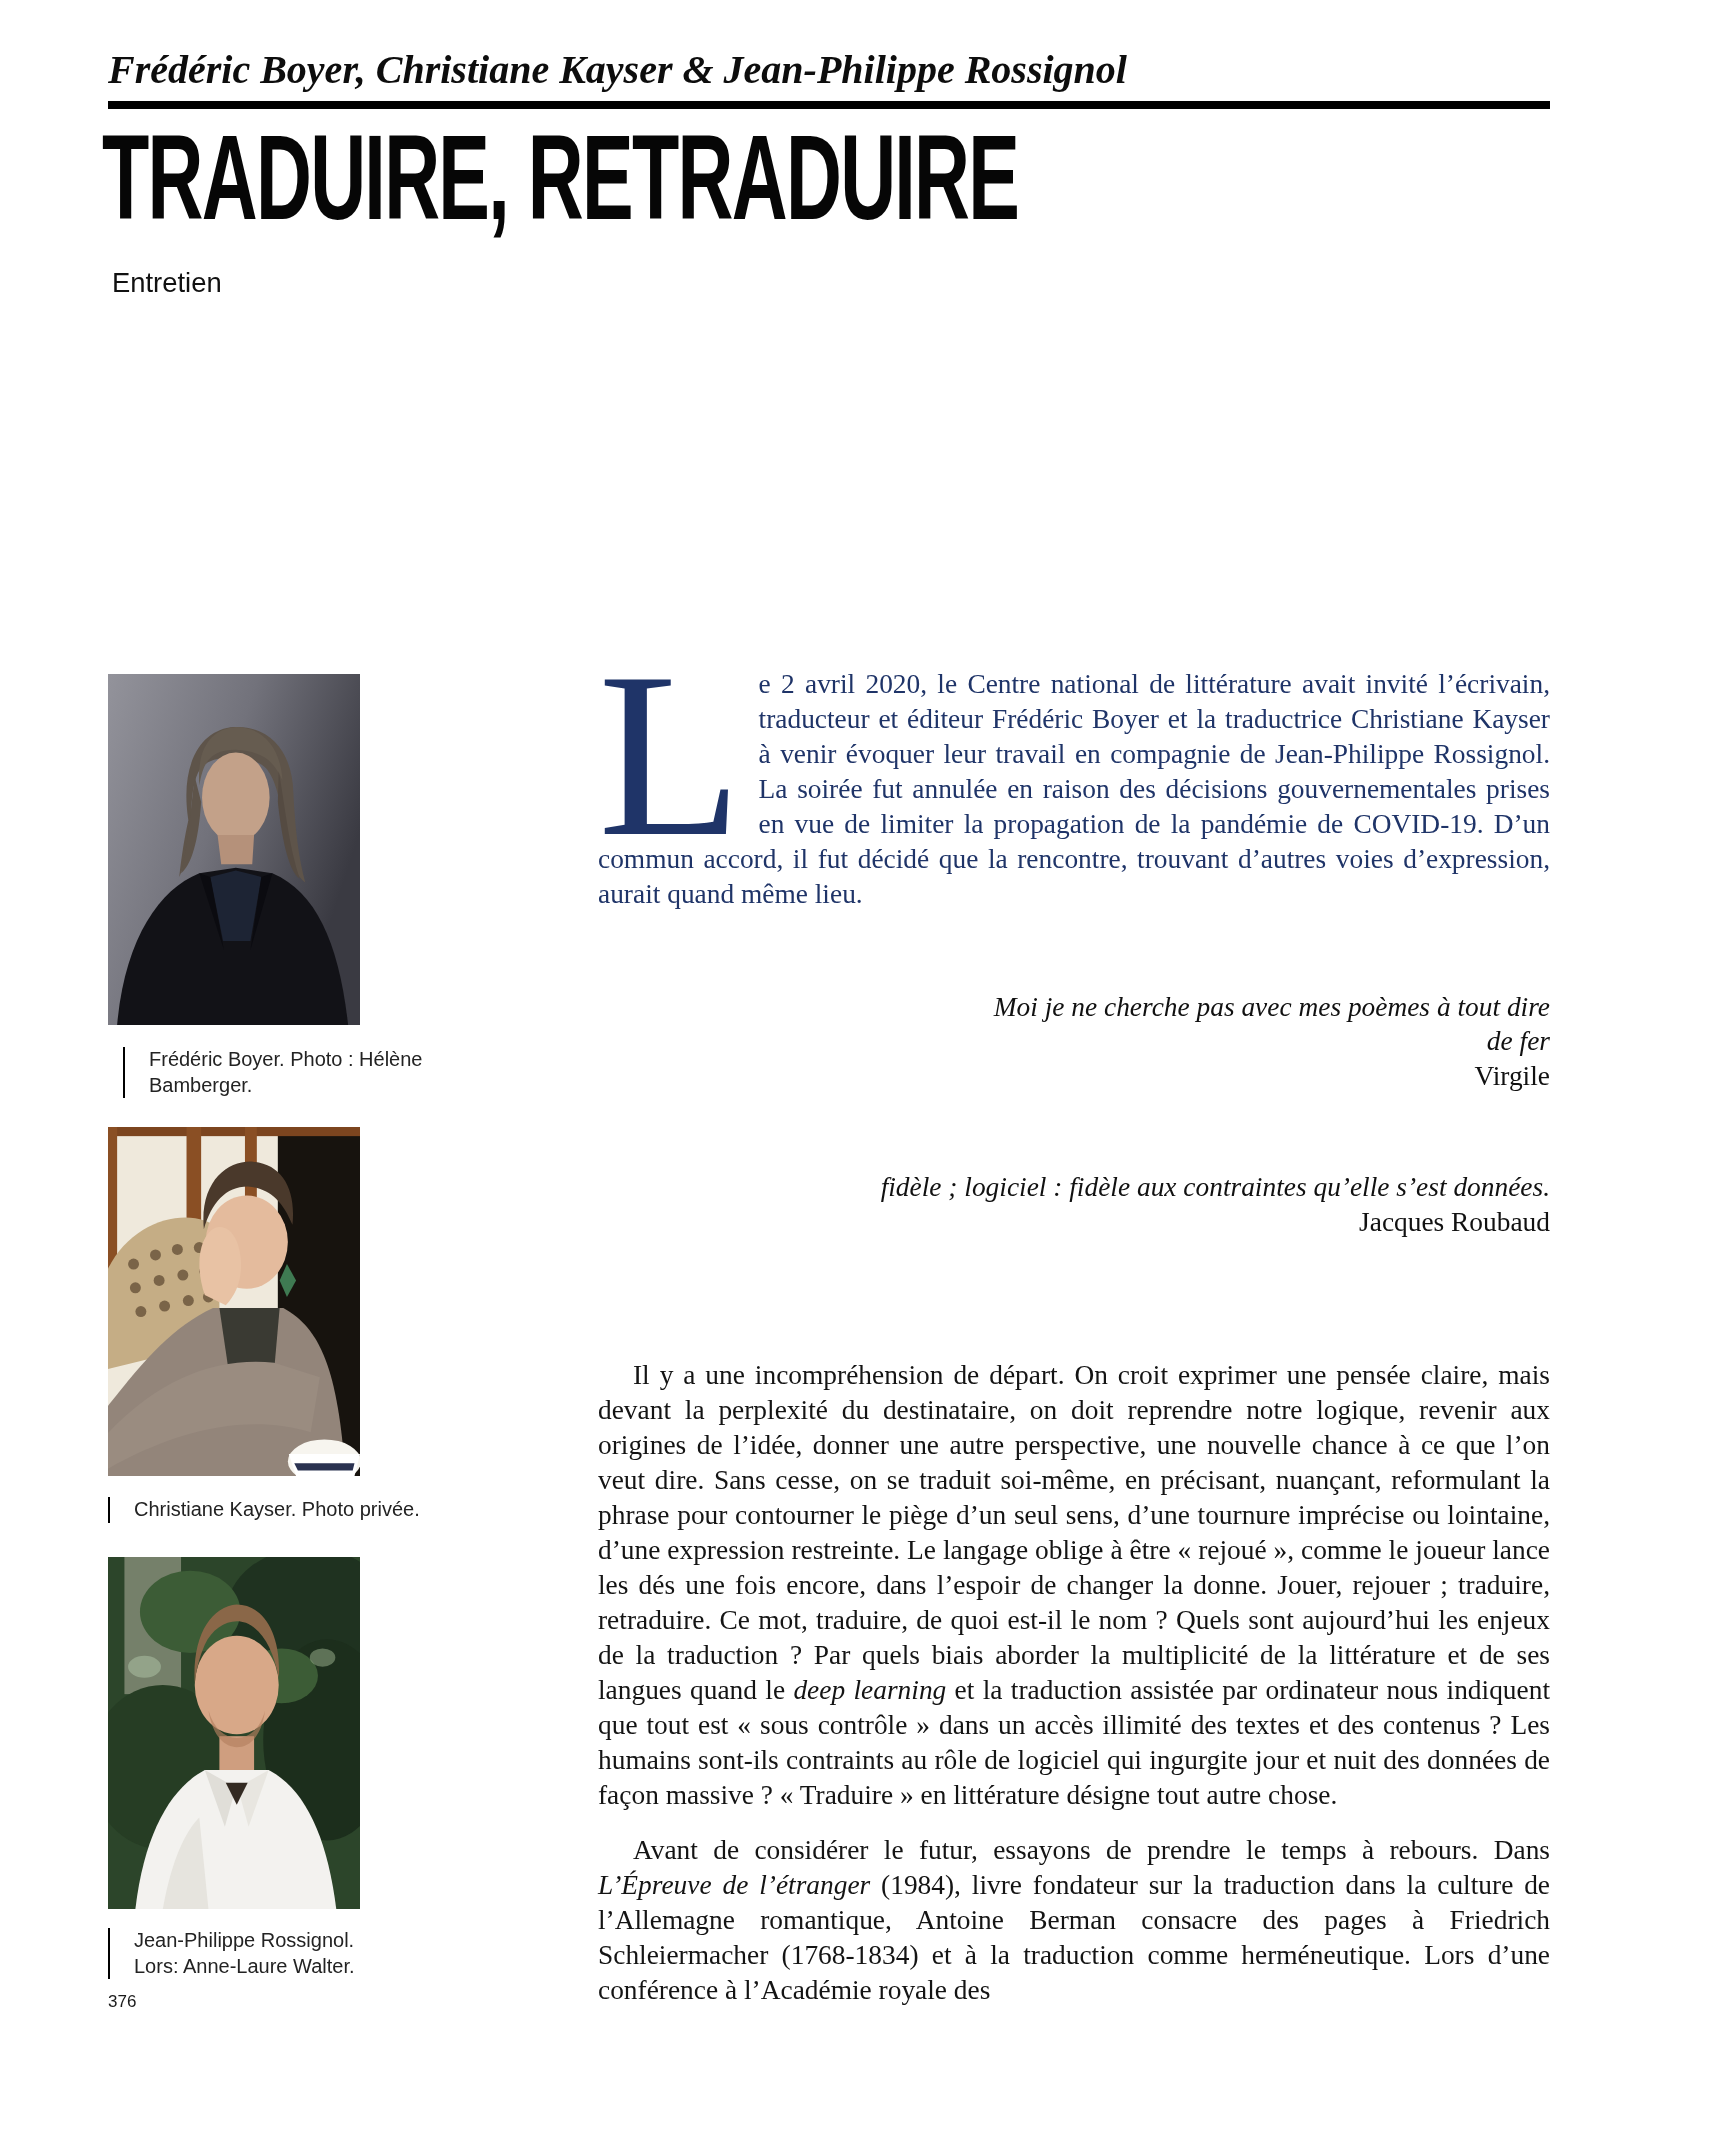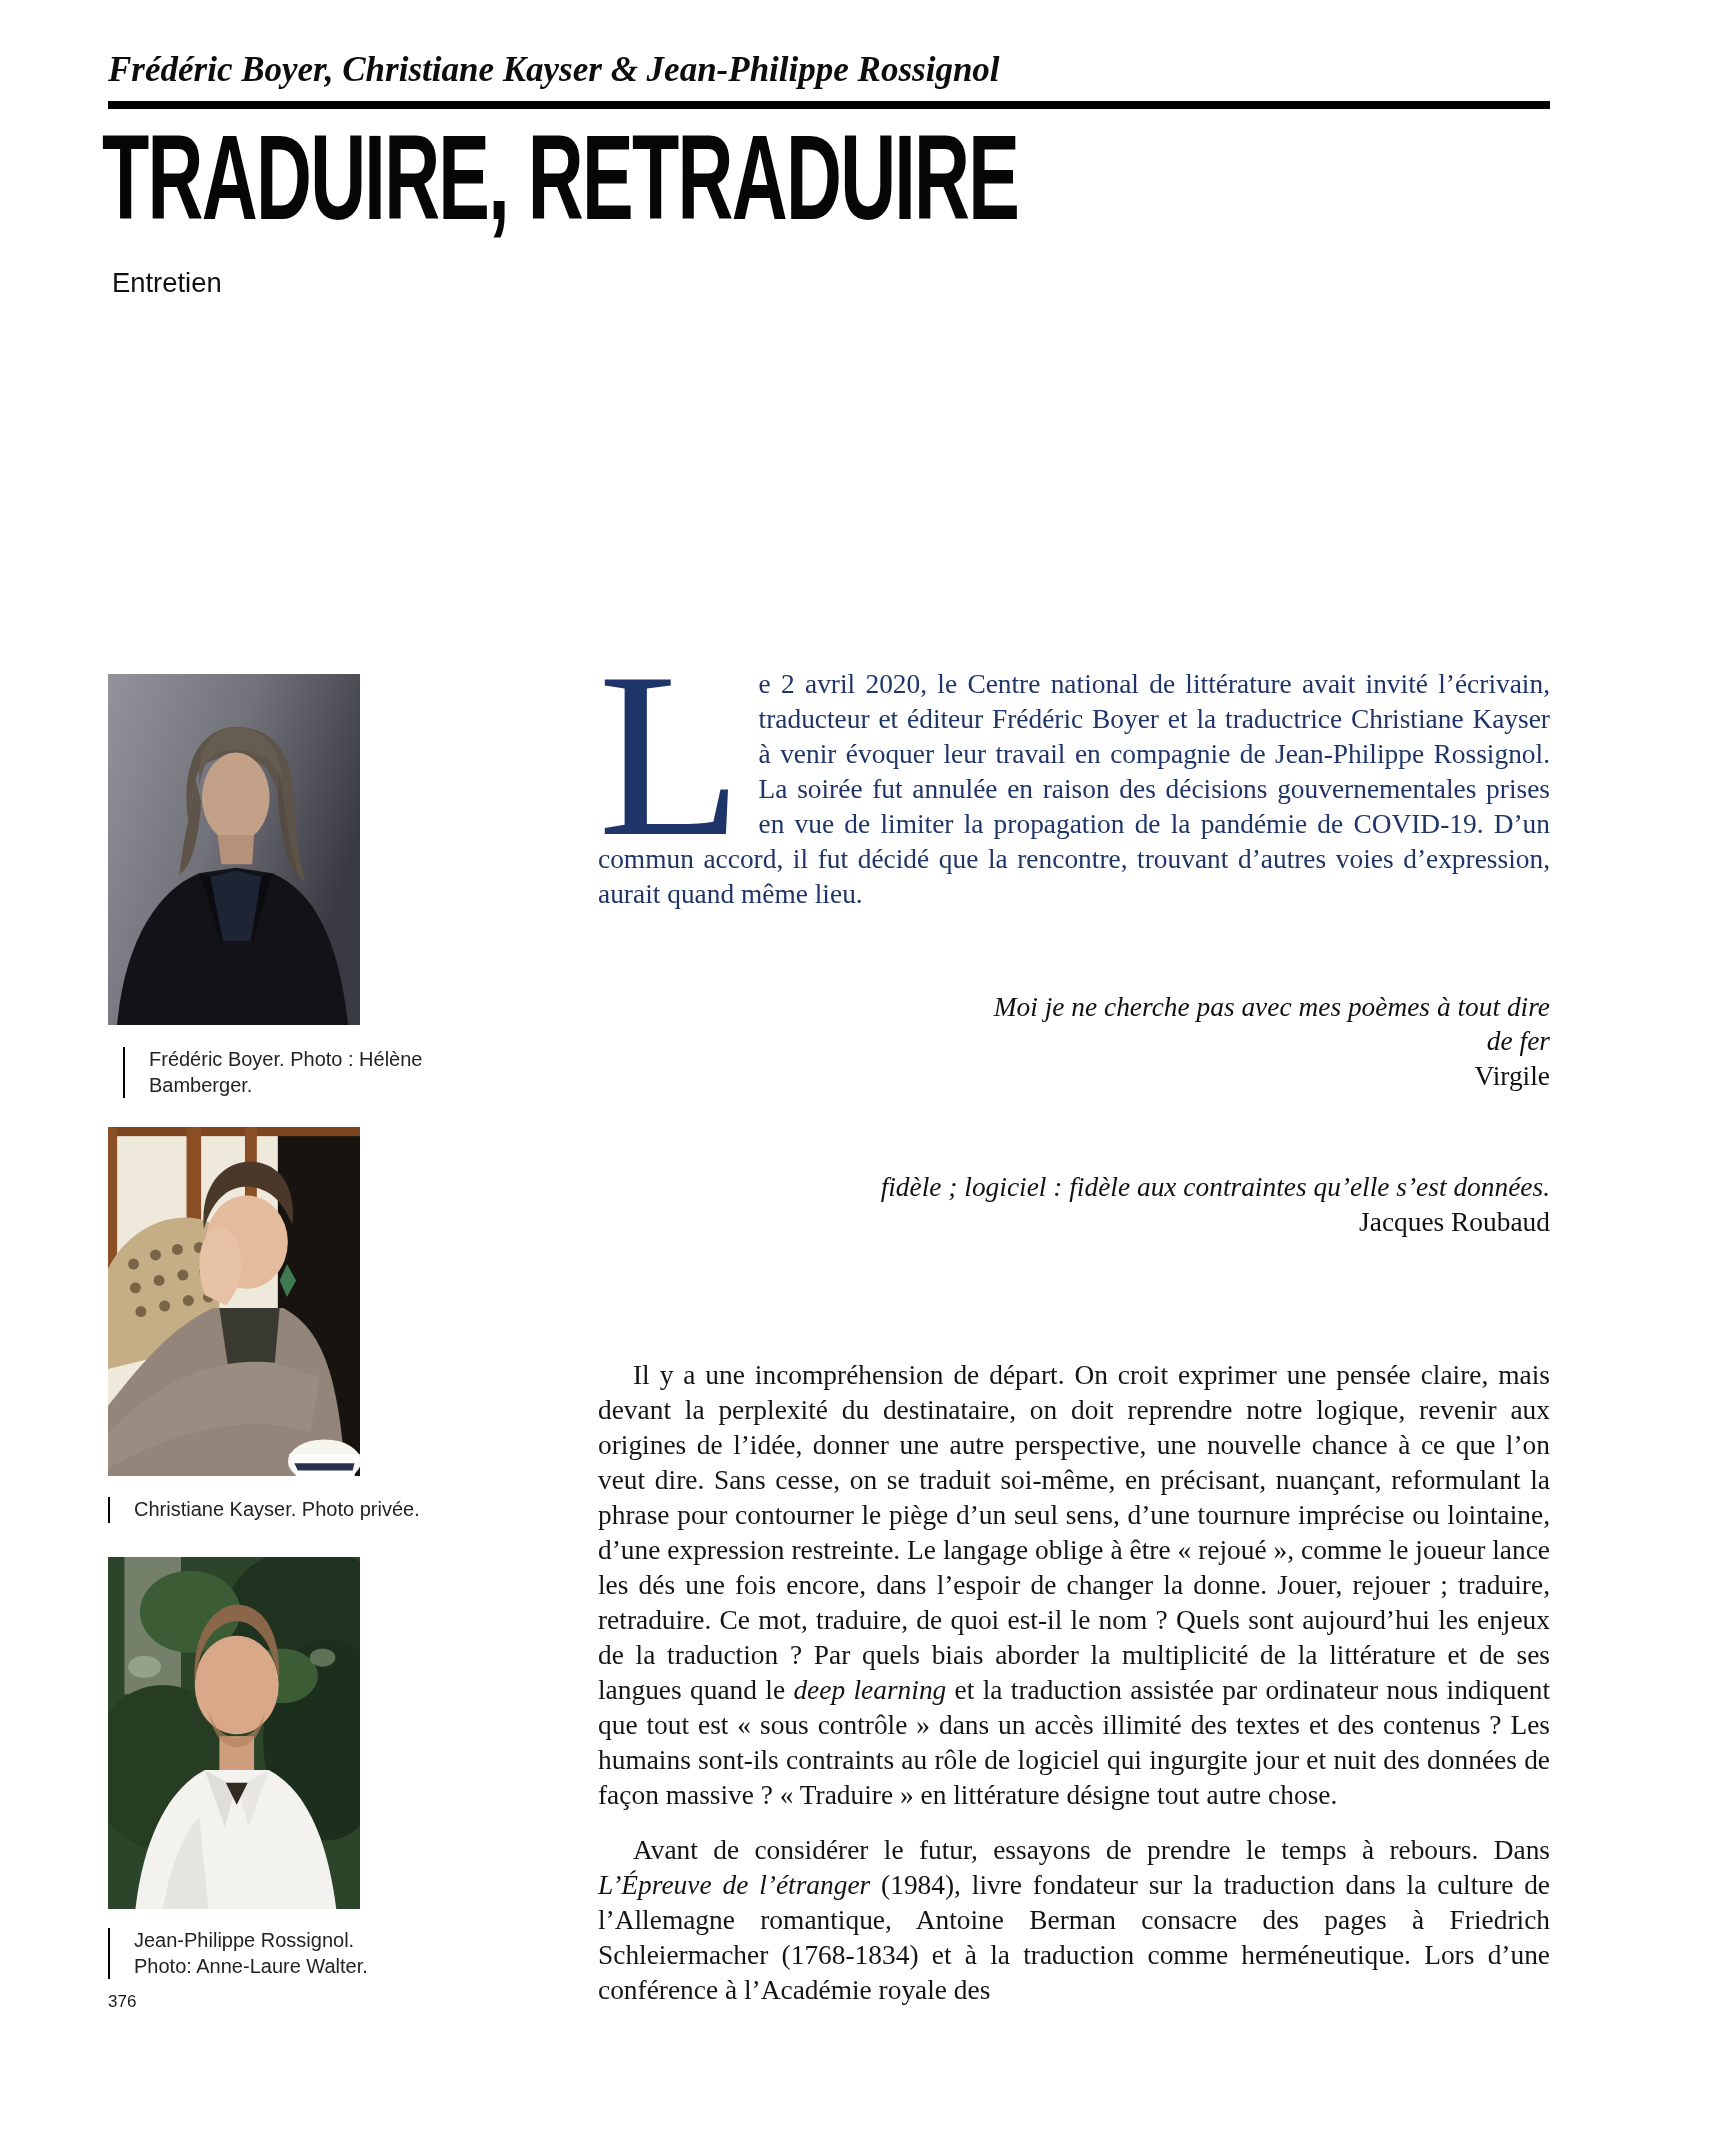--- a/index.html
+++ b/index.html
@@ -7,21 +7,21 @@
     position:relative;
     width:1718px;height:2147px;
     background:#ffffff;
     font-family:"Liberation Serif", serif;
     color:#151515;
     overflow:hidden;
   }
   
   .authors{
     position:absolute;left:108px;top:51px;width:1444px;
-    font-style:italic;font-weight:700;font-size:35px;line-height:38px;
+    font-style:italic;font-weight:700;font-size:40px;line-height:38px;
     color:#0d0d0d;
   }
   .rule{
     position:absolute;left:108px;top:101px;width:1442px;height:8.2px;
     background:#000;
   }
   .main-title{
     position:absolute;left:102px;top:122px;
     font-family:"Liberation Sans", sans-serif;
     font-weight:700;font-size:121px;line-height:110px;
@@ -173,21 +173,21 @@
       <path d="M176,233 L142,252 L154,295 Z" fill="#e8e6e0"></path>
       <path d="M129,247 L153,247 L141,271 Z" fill="#332a22"></path>
       <path d="M60,385 C70,330 85,300 100,285 L110,385 Z" fill="#e6e4de"></path>
       <ellipse cx="141" cy="140" rx="46" ry="54" fill="#d8a888"></ellipse>
       <path d="M95,138 C92,86 113,54 141,52 C171,52 190,86 187,132 C181,102 170,80 151,72 C135,66 115,76 106,96 C100,110 97,122 95,138 Z" fill="#8a6748"></path>
       <path d="M110,168 C115,198 129,208 141,208 C154,208 168,198 172,168 C167,188 154,198 141,198 C128,198 116,188 110,168 Z" fill="#b4805f" opacity="0.65"></path>
     </svg>
   </div>
   <div class="caption caption-3">
       <div>Jean-Philippe Rossignol.</div>
-      <div>Photo: Anne-Laure Walter.</div>
+      <div>Lors: Anne-Laure Walter.</div>
     </div>
 
   <div class="page-number">376</div>
 
   <div class="maincol intro" style="position: absolute; color: rgb(31, 52, 104);">
     <span class="dropcap">L</span><span>e 2 avril 2020, le Centre national de littérature avait invité l’écrivain, traducteur et éditeur Frédéric Boyer et la traductrice Christiane Kayser à venir évoquer leur travail en compagnie de Jean-Philippe Rossignol. La soirée fut annulée en raison des décisions gouvernementales prises en vue de limiter la propagation de la pandémie de COVID-19. D’un commun accord, il fut décidé que la rencontre, trouvant d’autres voies d’expression, aurait quand même lieu.</span>
   </div>
 
   <div class="maincol epigraph epigraph-1" style="position:absolute;">
     <div>

